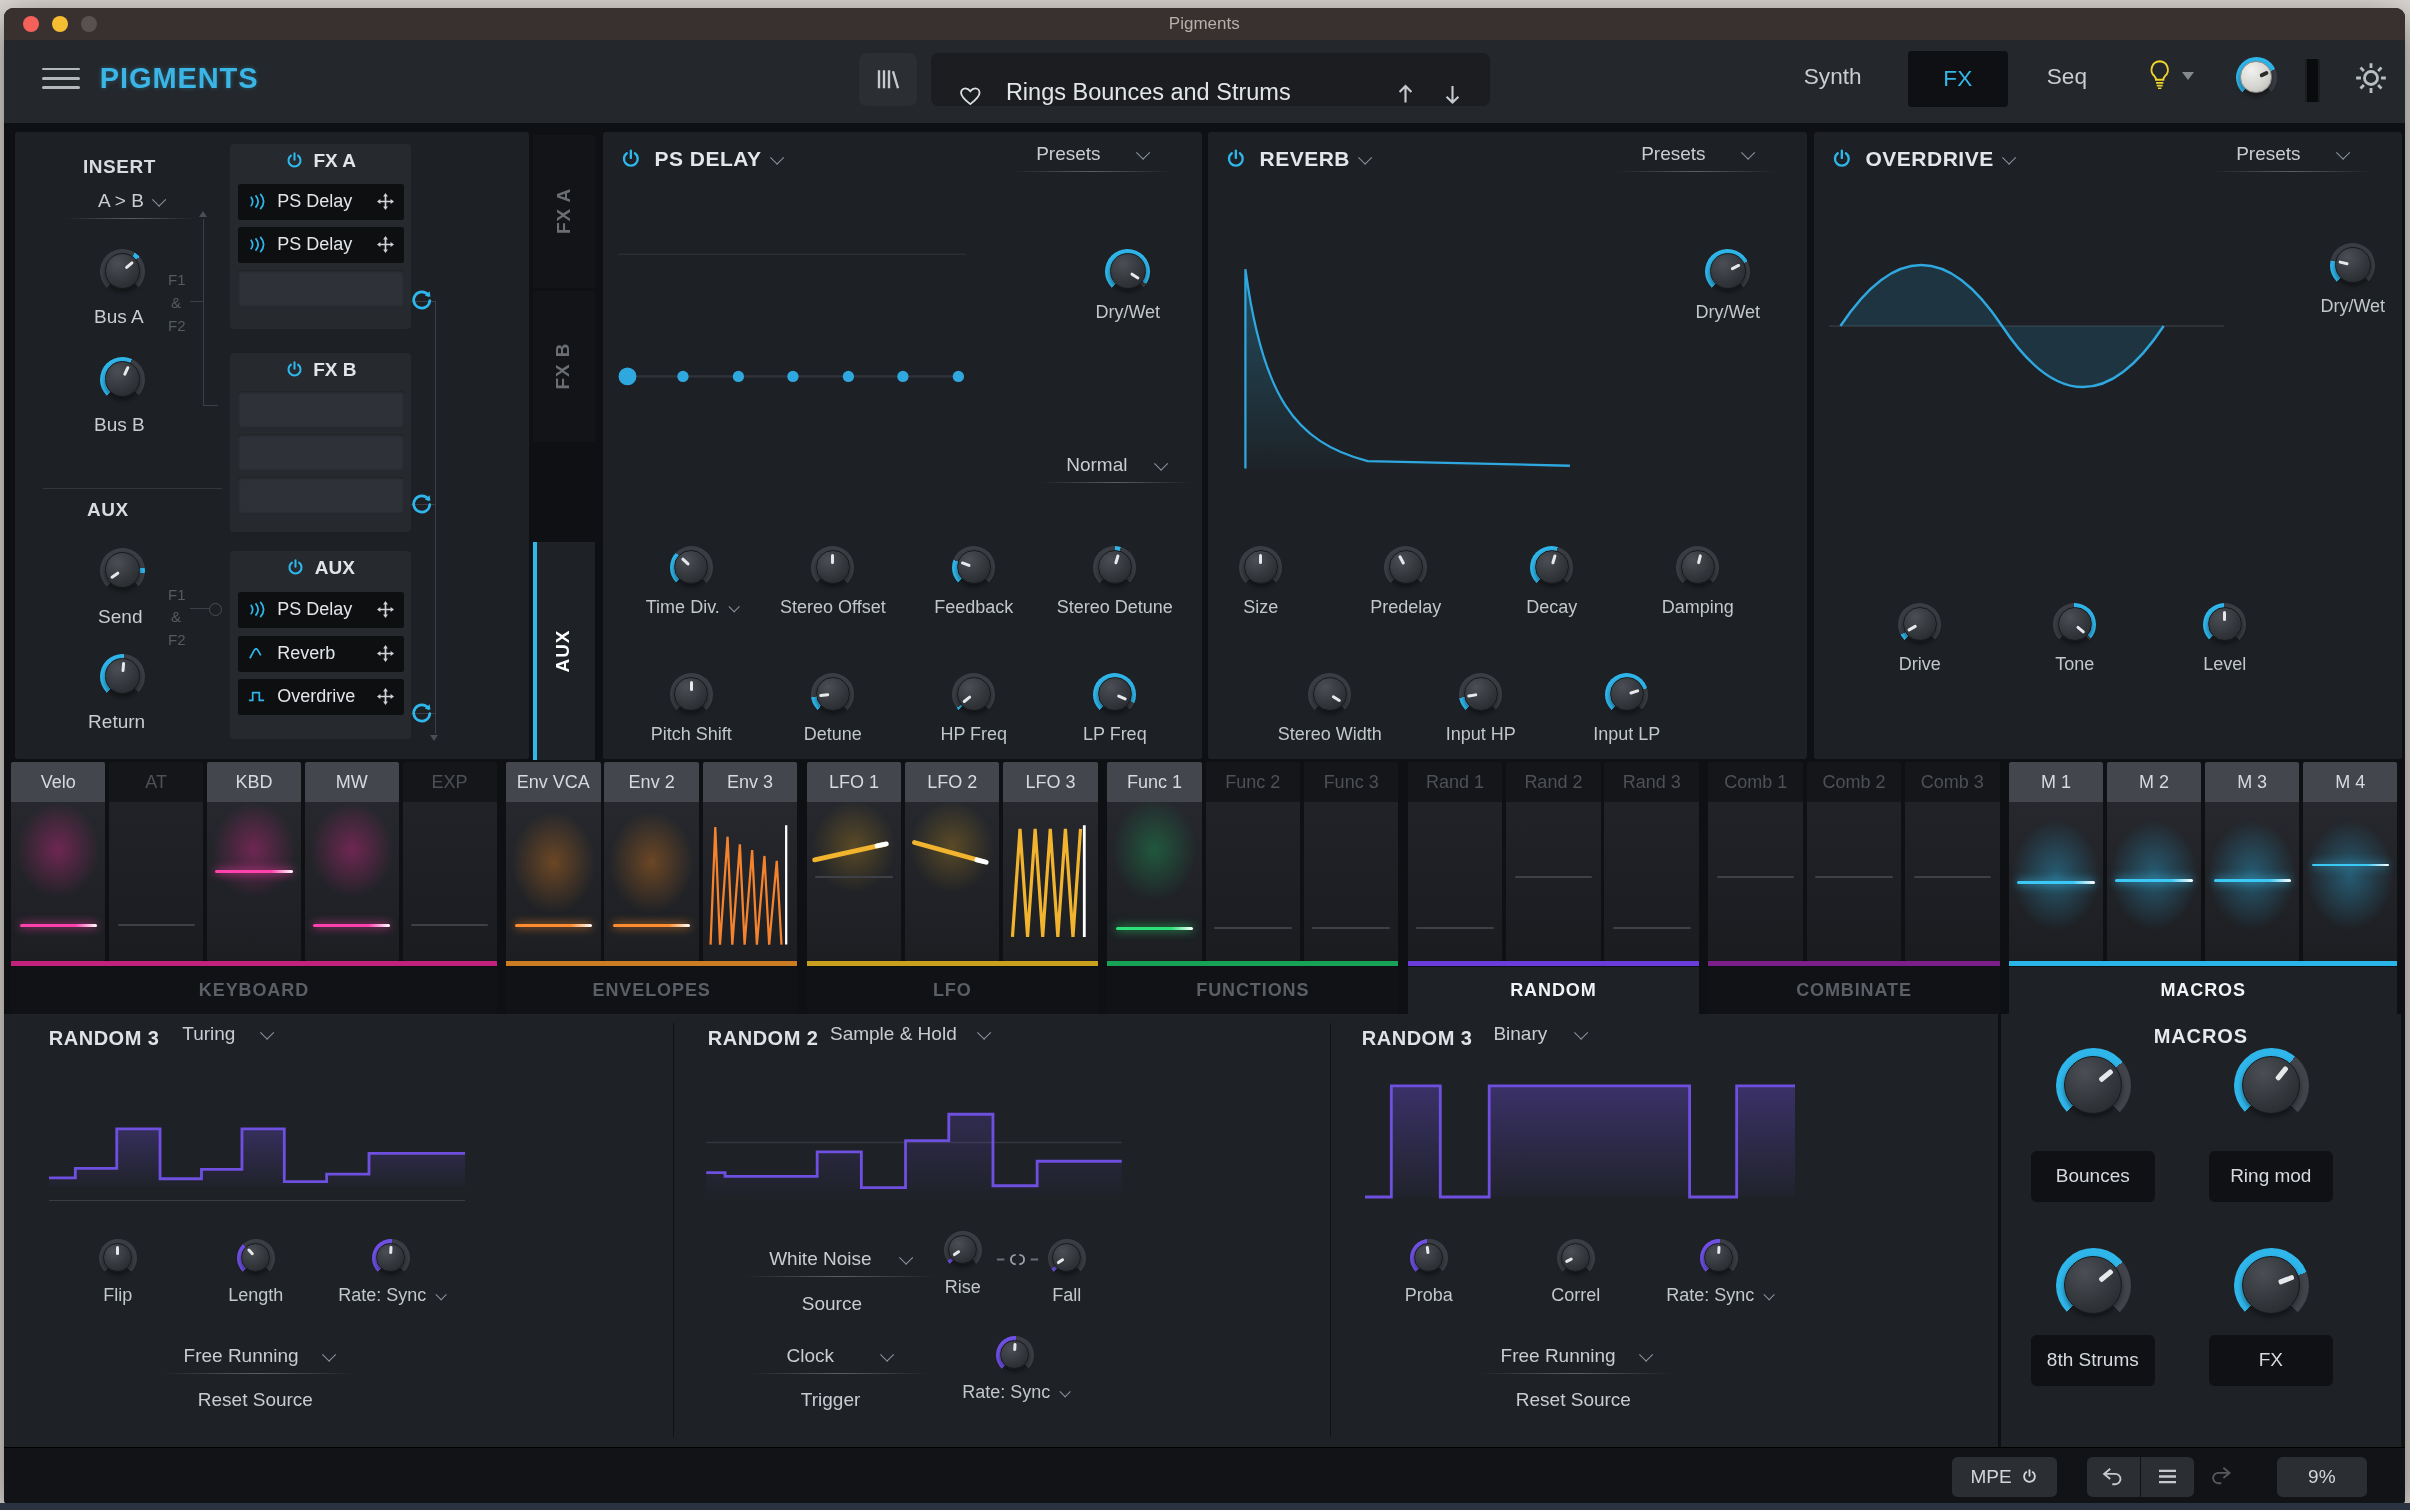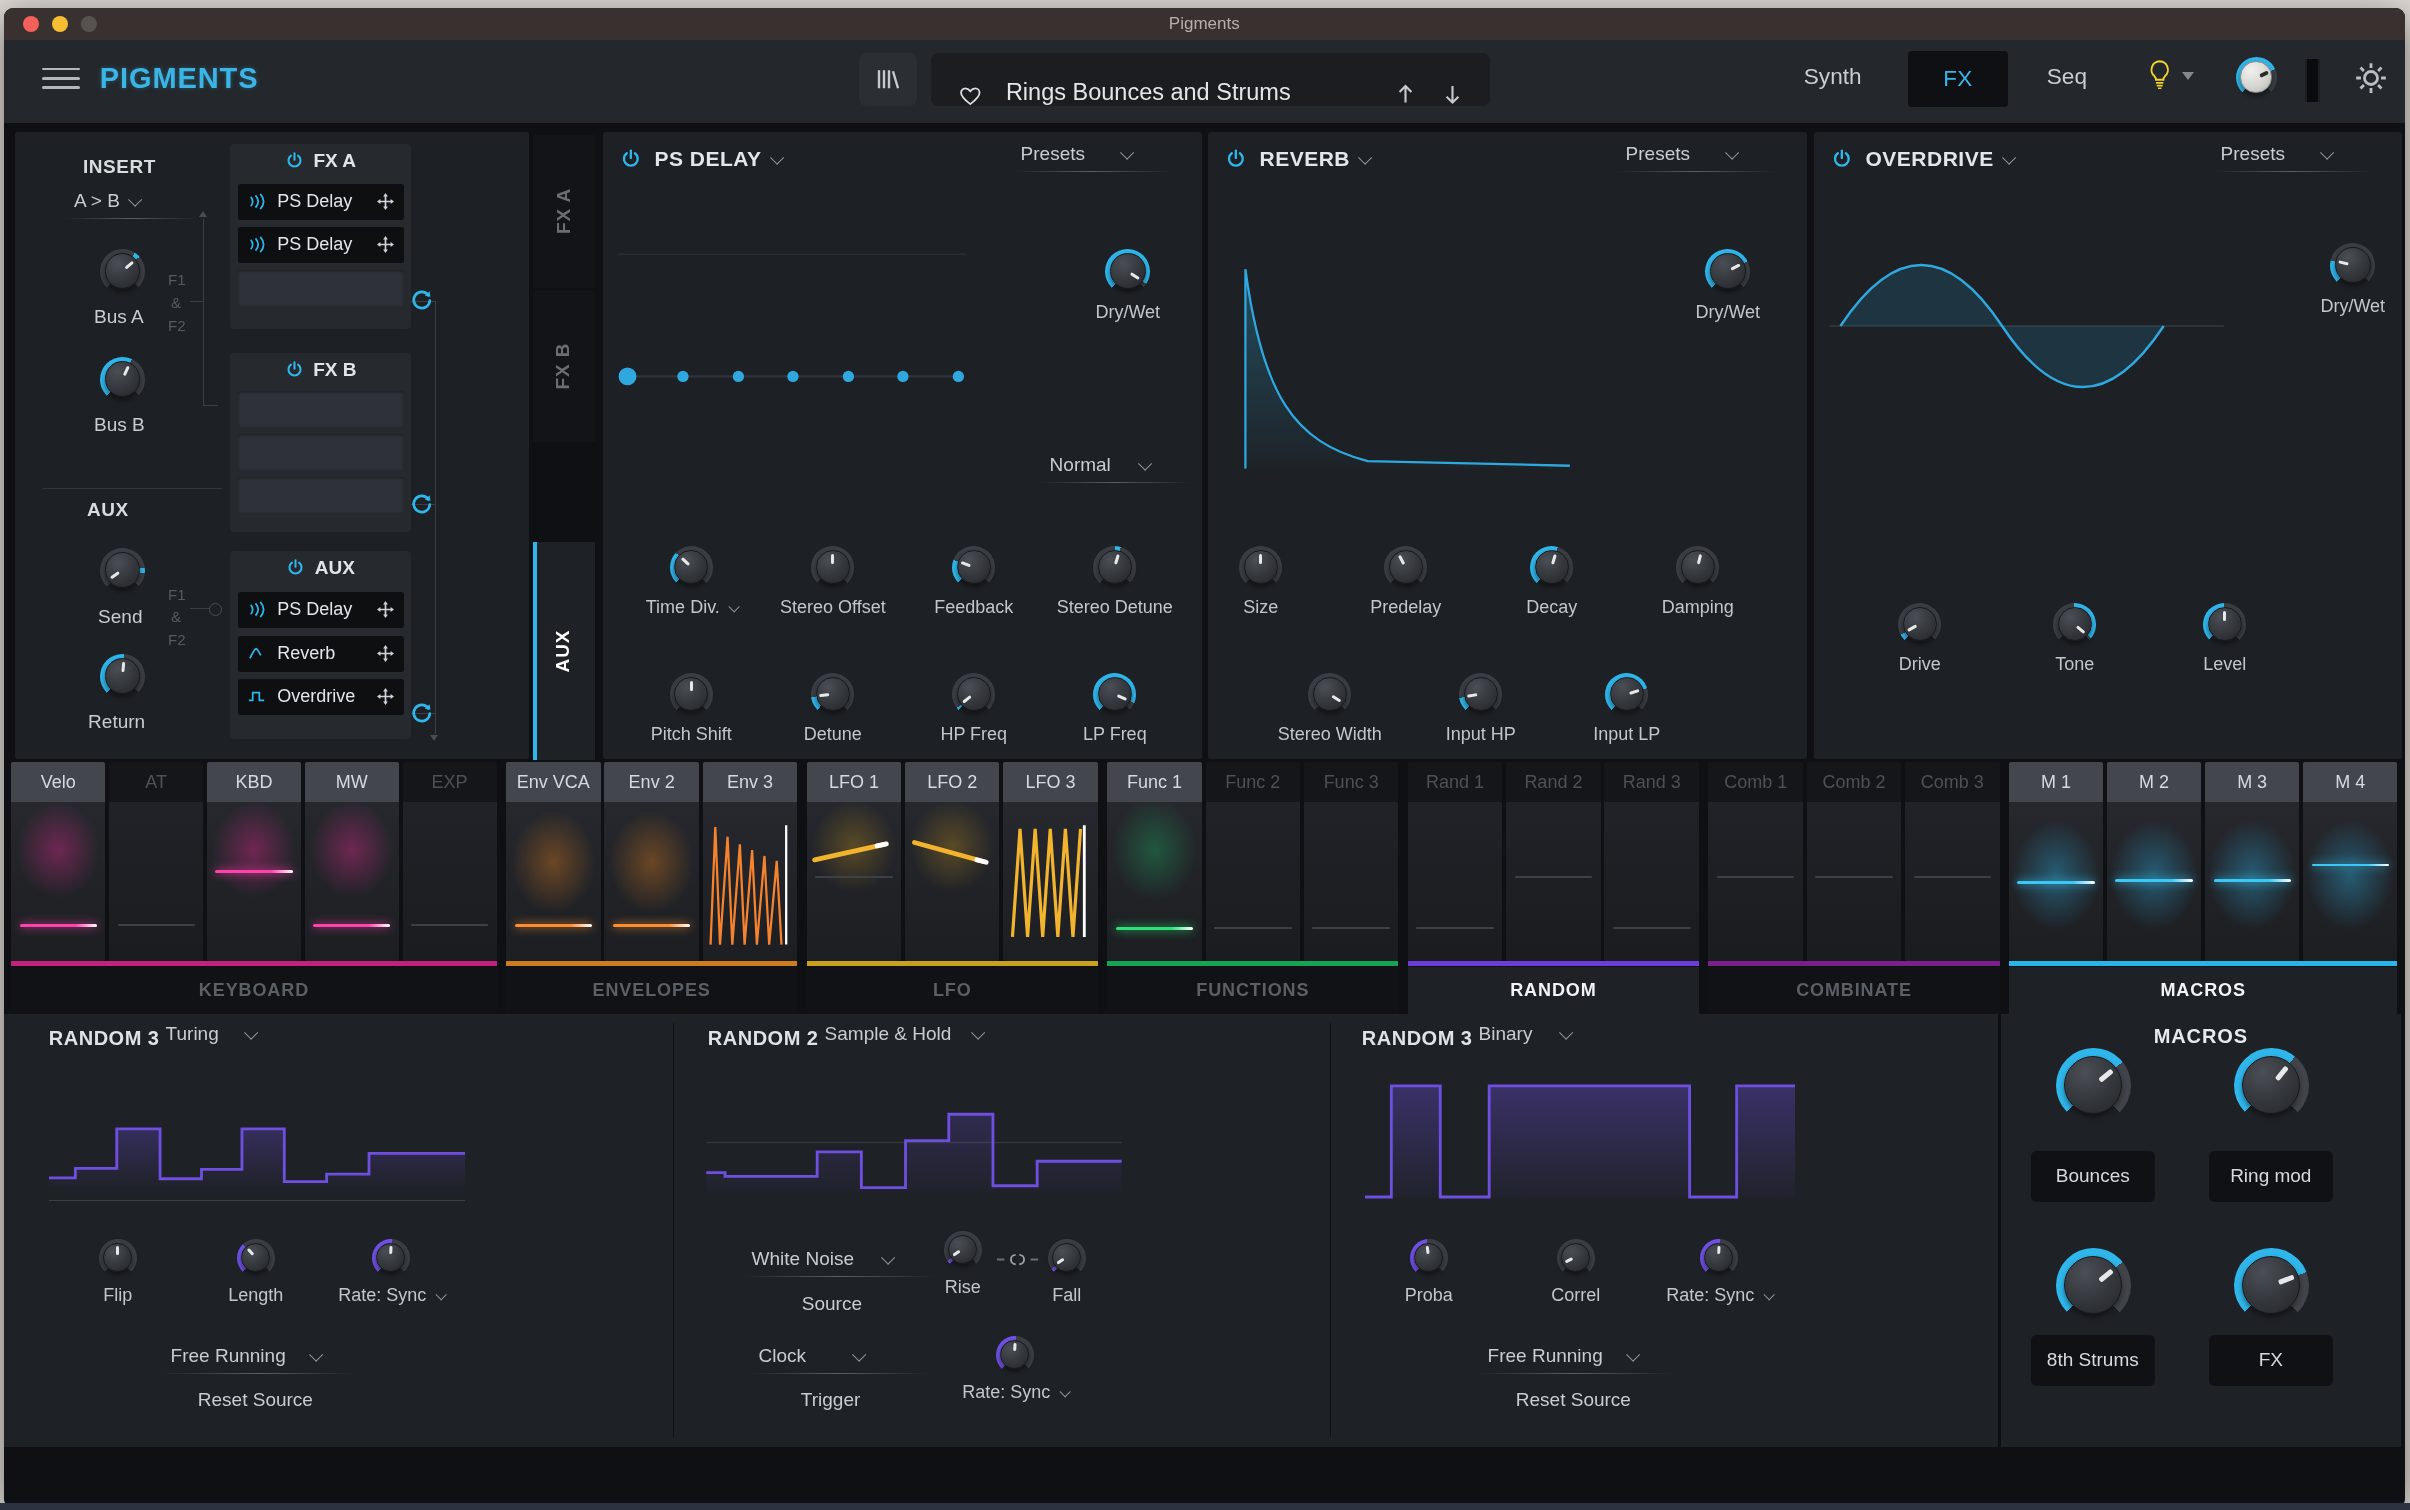--- a/index.html
+++ b/index.html
@@ -35,21 +35,21 @@
   .kn.lite .cap{background:radial-gradient(circle at 35% 28%,#f1f1ef,#d3d3cf 60%,#b3b3ae);border:0.9px solid #8d8d88}
   .kn.lite .cap i{background:#2b2b28;width:3.8px}
   .d40{width:38px;height:38px}.d44{width:41px;height:41px}.d46{width:43px;height:43px}.d48{width:45px;height:45px}
   .d80{width:75px;height:75px}.d80 .cap{inset:8.5px}.d80 .cap i{width:4.7px;top:9%;height:29%;transform-origin:50% 141%}
   .kcol{position:absolute;width:160px;display:flex;flex-direction:column;align-items:center}
   .klabel{margin-top:8.5px;font-size:18px;color:#c2c7cb;white-space:nowrap;display:flex;align-items:center}
   
   .ch{display:inline-block;width:8.5px;height:8.5px;border-right:1.9px solid #8f959b;border-bottom:1.9px solid #8f959b;transform:rotate(45deg) translateY(-1.9px);margin-left:9.4px}
   .ch.sm{width:6.6px;height:6.6px}
   
-  .dd{position:relative;display:flex;align-items:center;padding:0 3.8px 7.5px;cursor:pointer}
+  .dd{position:relative;display:flex;align-items:center;justify-content:center;padding:0 3.8px 7.5px;cursor:pointer}
   .dd::after{content:"";position:absolute;left:-5.6px;right:-5.6px;bottom:0;height:0.9px;background:linear-gradient(90deg,rgba(255,255,255,0),rgba(255,255,255,.28),rgba(255,255,255,0))}
   .ddtext{font-size:19px;color:#c9cdd1;white-space:nowrap}
   
   .panel{position:absolute;top:124px;height:627px;background:#1d2024;border-radius:2.8px}
   .leftpanel{left:11.3px;width:514px}
   .p-psd{left:599px;width:599px}
   .p-rev{left:1204px;width:599px}
   .p-ovd{left:1810px;width:588px}
   .ptitle{position:absolute;display:flex;align-items:center;color:#e4e7ea;font-size:21px;font-weight:bold;letter-spacing:0.5px}
   .presets{position:absolute;font-size:19px;color:#c9cdd1}
@@ -993,15 +993,42 @@
     <div class="kn d80" style="position:absolute;left:233px;top:234px">
       <span class="ring" style="background:conic-gradient(from 225deg,#2fb7ec 0 204deg,#41454b 204deg 270deg,transparent 270deg 360deg)"></span>
       <span class="cap">
           <i style="transform:rotate(69deg)"></i>
         </span>
     </div>
     <div class="maclbl" style="left:30px;top:321px">8th Strums</div>
     <div class="maclbl" style="left:208px;top:321px">FX</div>
   </div>
 
+  <div class="footer">
+    <div class="fbtn" style="left:1948px;width:105px">
+      <span>MPE</span>
+      <svg width="17" height="17" viewBox="0 0 24 24" style="margin-left:9.4px">
+          <path d="M12 3v8" stroke="#d2d6da" stroke-width="2.6" stroke-linecap="round"></path>
+          <path d="M7.5 5.8a7.6 7.6 0 1 0 9 0" fill="none" stroke="#d2d6da" stroke-width="2.6" stroke-linecap="round"></path>
+        </svg>
+    </div>
+    <div class="fbtn" style="left:2083px;width:53px;border-radius:5.6px 0 0 5.6px">
+      <svg width="22.6" height="21" viewBox="0 0 22 19">
+          <path d="M8 2 L2 7 L8 12 M2 7 H13 a5 5 0 0 1 0 10 H10" fill="none" stroke="#c6cace" stroke-width="1.8"></path>
+        </svg>
+    </div>
+    <div class="fbtn" style="left:2137px;width:53px;border-radius:0 5.6px 5.6px 0">
+      <svg width="21" height="17" viewBox="0 0 22 18">
+          <path d="M2 3h18M2 9h18M2 15h18" stroke="#c6cace" stroke-width="2.4"></path>
+        </svg>
+    </div>
+    <div style="position:absolute;left:2205px;top:17px">
+      <svg width="22.6" height="21" viewBox="0 0 22 19">
+          <path d="M14 2 L20 7 L14 12 M20 7 H9 a5 5 0 0 0 0 10 H12" fill="none" stroke="#55595e" stroke-width="1.8"></path>
+        </svg>
+    </div>
+    <div class="fbtn" style="left:2273px;width:90px">
+      <span>9%</span>
+    </div>
+  </div>
 
 </div>
 
 
 </body></html>

